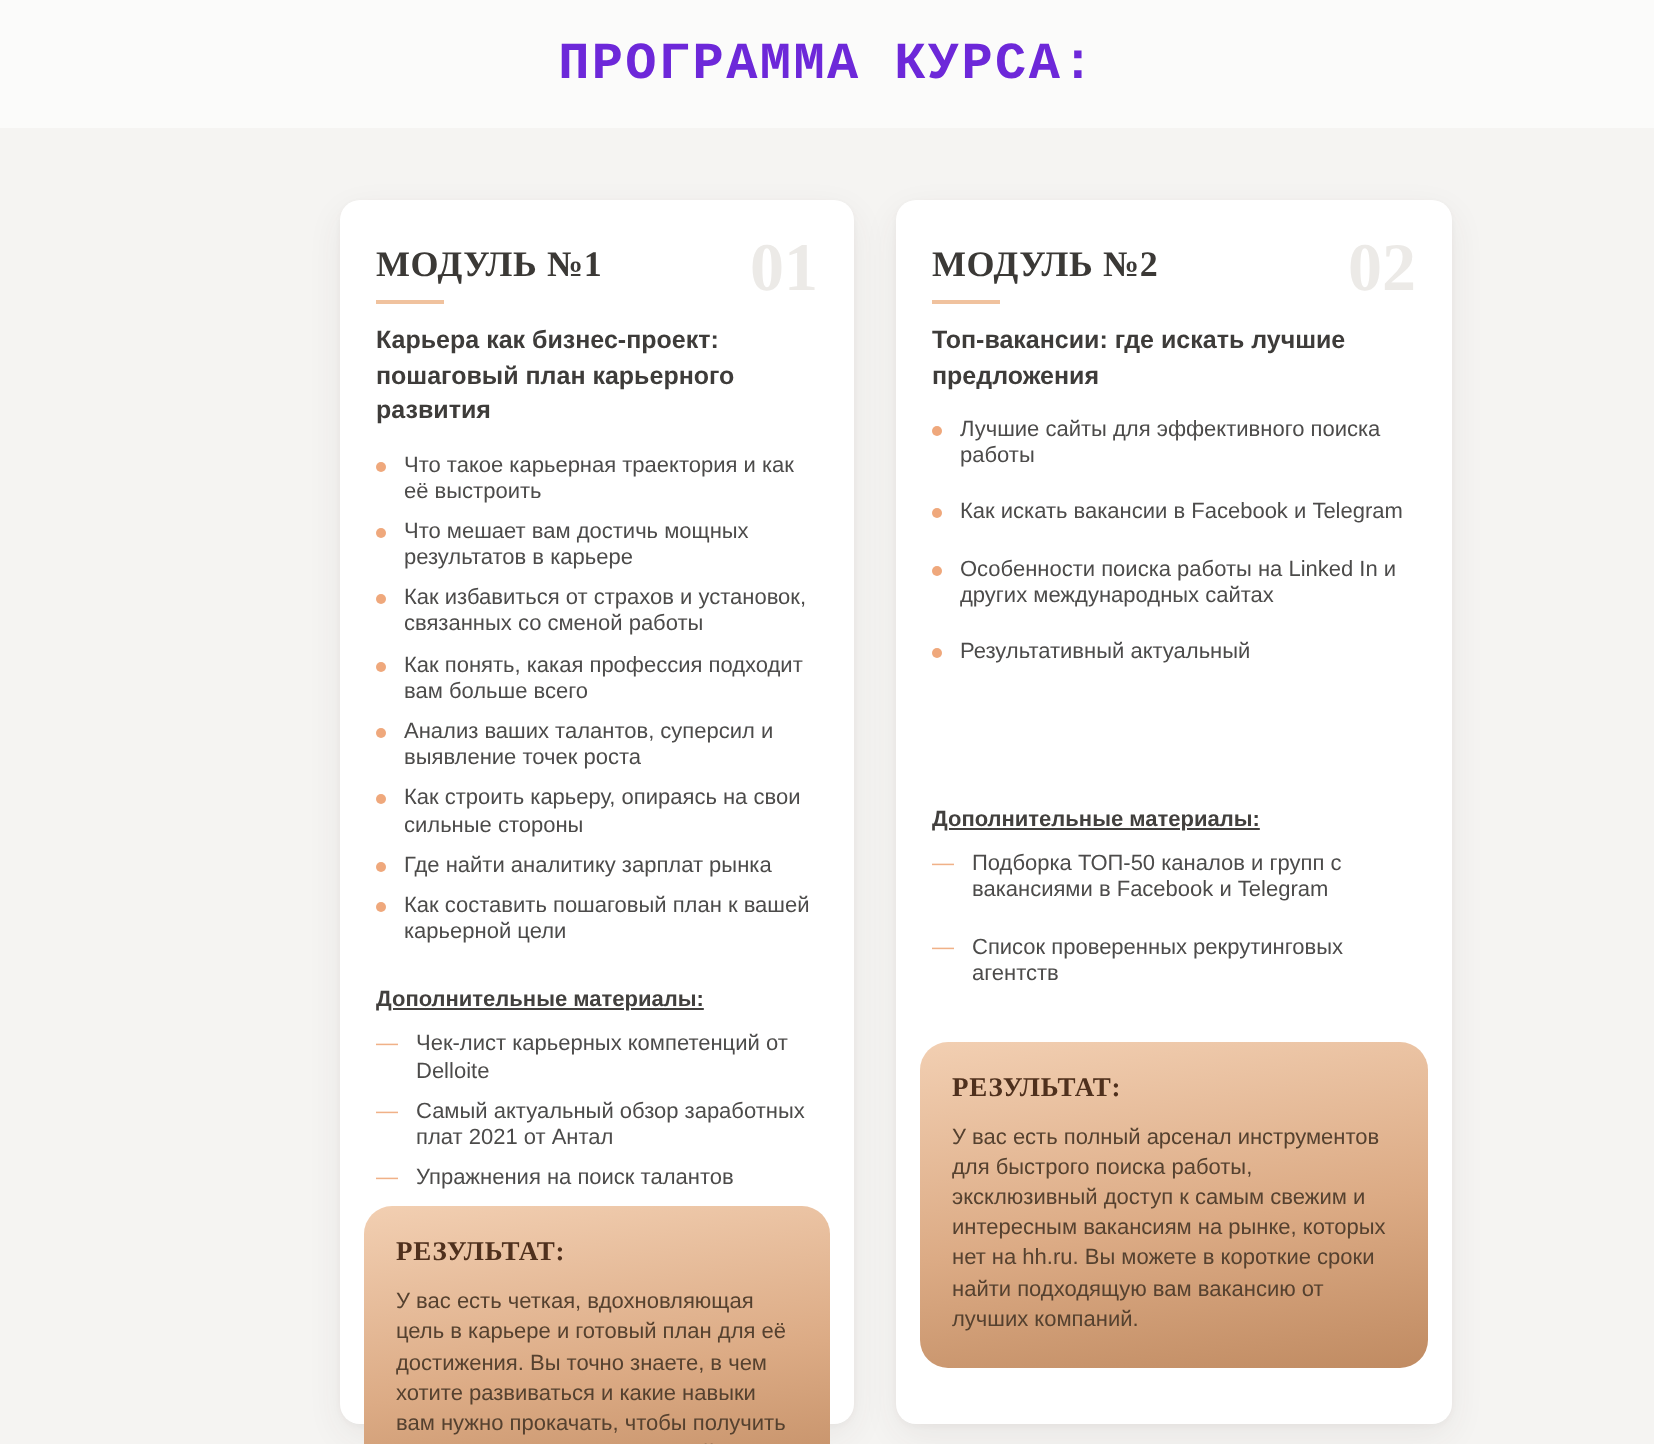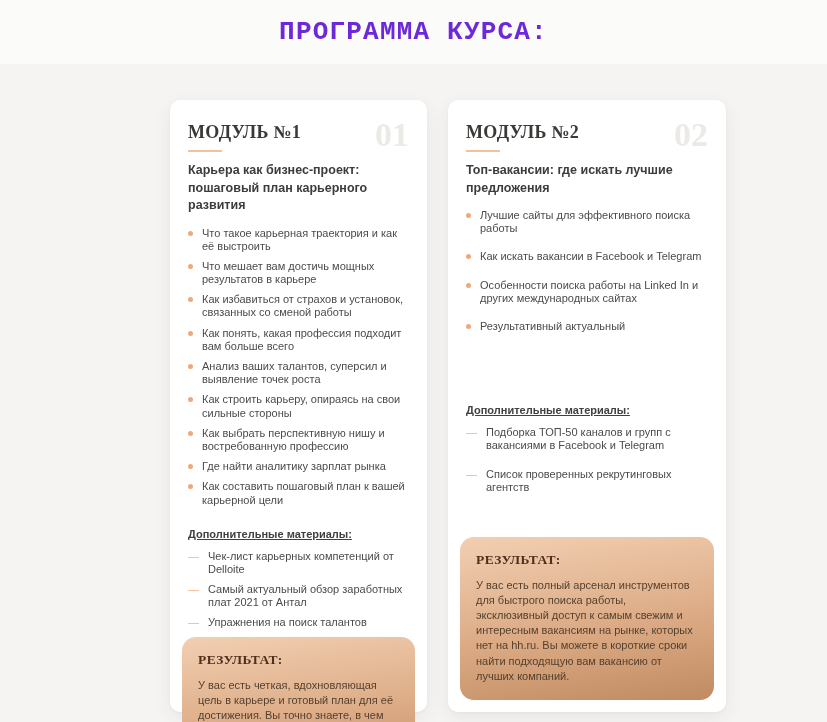--- a/index.html
+++ b/index.html
@@ -67,21 +67,21 @@
   }
   .extras-heading {
     font-size: 11px; font-weight: bold; color: #42403e;
     text-decoration: underline; margin: 14px 0 10px;
   }
   .module-2 .extras-heading { margin-top: 56px; }
   .module-1 ul.extras li { margin-bottom: 7px; }
   .module-2 ul.extras li { margin-bottom: 15px; }
   .dash-marker { color: #f0b188; flex: none; line-height: 1.2; }
   .result-box {
-    margin: auto -6px 0;
+    margin: auto -6px 16px;
     border-radius: 14px;
     background: linear-gradient(172deg, #f2cfb2 0%, #dcab85 55%, #c08b62 100%);
     padding: 15px 16px 16px;
   }
   .result-heading {
     font-family: "Liberation Serif", serif;
     font-size: 13.5px; font-weight: bold; color: #4f301d;
     letter-spacing: 0.4px; margin-bottom: 10px;
   }
   .result-text {
@@ -126,24 +126,20 @@
       <li>
           <span class="bullet-dot"></span>
           <span>Анализ ваших талантов, суперсил и выявление точек роста</span>
         </li>
       <li>
           <span class="bullet-dot"></span>
           <span>Как строить карьеру, опираясь на свои сильные стороны</span>
         </li>
       <li>
           <span class="bullet-dot"></span>
-          <span>Как выбрать перспективную нишу и востребованную профессию</span>
-        </li>
-      <li>
-          <span class="bullet-dot"></span>
           <span>Где найти аналитику зарплат рынка</span>
         </li>
       <li>
           <span class="bullet-dot"></span>
           <span>Как составить пошаговый план к вашей карьерной цели</span>
         </li>
     </ul>
     <div class="extras-heading">Дополнительные материалы:</div>
     <ul class="extras">
       <li>

